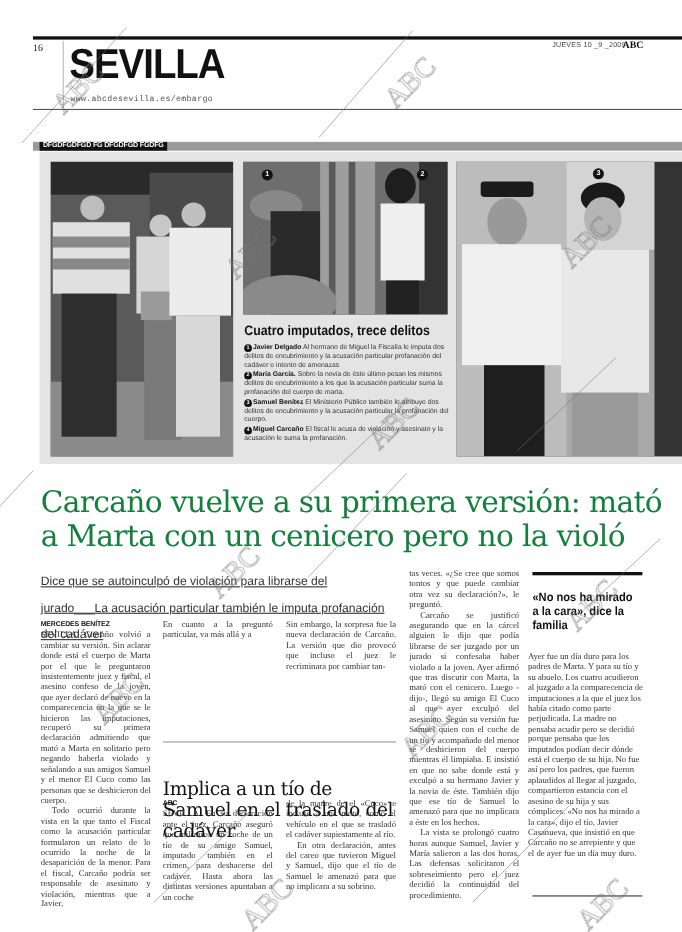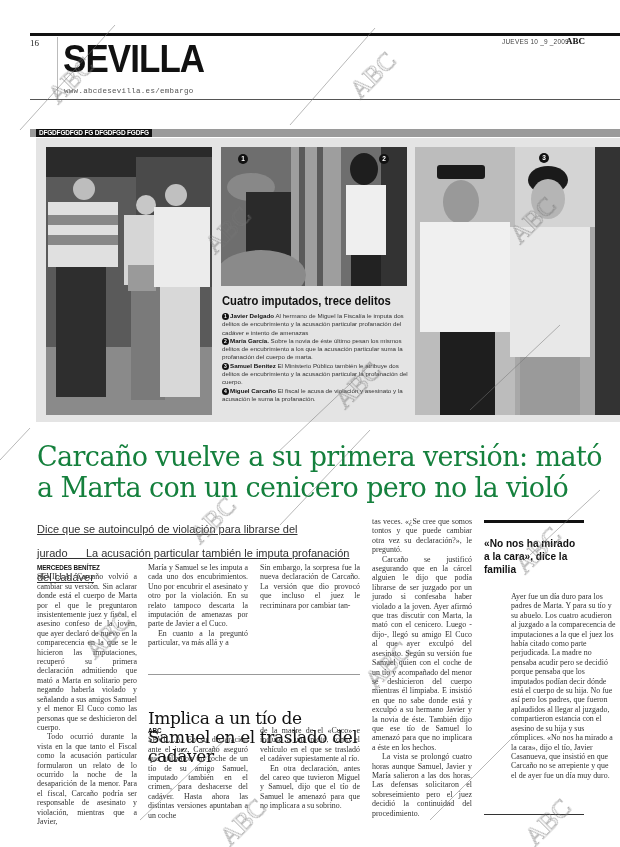--- a/index.html
+++ b/index.html
@@ -44,21 +44,21 @@
   
   .col { font-family: "Liberation Serif", serif; font-size: 7.9px; line-height: 9.4px; color: #333; text-align: justify; hyphens: manual; }
   .col p { text-indent: 0; }
   .col p + p { text-indent: 10px; }
   .byline { font-family: "Liberation Sans", sans-serif; font-weight: bold; font-size: 6.3px; color: #111; text-transform: uppercase; letter-spacing: -0.1px; }
 
   .c1 { left: 37px; top: 563px; width: 100px; }
   .c2 { left: 148px; top: 563px; width: 100px; }
   .c3 { left: 260px; top: 563px; width: 100px; }
   .c4 { left: 372px; top: 517px; width: 100px; }
-  .c-side { left: 511px; top: 592px; width: 105px; font-family: "Liberation Serif", serif; font-size: 7.9px; line-height: 9.4px; color: #333; text-align: left; }
+  .c-side { left: 480px; top: 592px; width: 105px; font-family: "Liberation Serif", serif; font-size: 7.9px; line-height: 9.4px; color: #333; text-align: left; }
 
   .sub-rule { left: 148px; top: 674px; width: 212px; height: 1px; background: #999; }
   .sub-headline { left: 148px; top: 709px; width: 215px; font-family: "DejaVu Serif", serif; font-size: 17px; line-height: 19px; color: #111; letter-spacing: -0.4px; }
   .c5 { left: 148px; top: 726px; width: 100px; }
   .c6 { left: 260px; top: 726px; width: 100px; }
 
   .side-top-rule { left: 484px; top: 520px; width: 100px; height: 3px; background: #111; }
   .side-title { left: 484px; top: 537px; width: 105px; font-family: "Liberation Sans", sans-serif; font-weight: bold; font-size: 11px; line-height: 13px; color: #111; transform: scaleX(0.92); transform-origin: left; }
   .side-bottom-rule { left: 484px; top: 814px; width: 100px; height: 1px; background: #333; }
 
@@ -154,21 +154,20 @@
 
 <h1 class="abs headline" style="font-weight:normal;">Carcaño vuelve a su primera versión: mató a Marta con un cenicero pero no la violó</h1>
 <div class="abs deck">Dice que se autoinculpó de violación para librarse del jurado___La acusación particular también le imputa profanación del cadáver</div>
 
 <div class="abs col c1">
   <div class="byline">MERCEDES BENÍTEZ</div>
   <p>SEVILLA. Carcaño volvió a cambiar su versión. Sin aclarar donde está el cuerpo de Marta por el que le preguntaron insistentemente juez y fiscal, el asesino confeso de la joven, que ayer declaró de nuevo en la comparecencia en la que se le hicieron las imputaciones, recuperó su primera declaración admitiendo que mató a Marta en solitario pero negando haberla violado y señalando a sus amigos Samuel y el menor El Cuco como las personas que se deshicieron del cuerpo.</p>
   <p>Todo ocurrió durante la vista en la que tanto el Fiscal como la acusación particular formularon un relato de lo ocurrido la noche de la desaparición de la menor. Para el fiscal, Carcaño podría ser responsable de asesinato y violación, mientras que a Javier,</p>
 </div>
 <div class="abs col c2">
-  <p>María y Samuel se les imputa a cada uno dos encubrimientos. Uno por encubrir el asesinato y otro por la violación. En su relato tampoco descarta la imputación de amenazas por parte de Javier a el Cuco.</p>
   <p>En cuanto a la preguntó particular, va más allá y a</p>
 </div>
 <div class="abs col c3">
   <p>Sin embargo, la sorpresa fue la nueva declaración de Carcaño. La versión que dio provocó que incluso el juez le recriminara por cambiar tan-</p>
 </div>
 <div class="abs col c4">
   <p>tas veces. «¿Se cree que somos tontos y que puede cambiar otra vez su declaración?», le preguntó.</p>
   <p>Carcaño se justificó asegurando que en la cárcel alguien le dijo que podía librarse de ser juzgado por un jurado si confesaba haber violado a la joven. Ayer afirmó que tras discutir con Marta, la mató con el cenicero. Luego -dijo-, llegó su amigo El Cuco al que ayer exculpó del asesinato. Según su versión fue Samuel quien con el coche de un tío y acompañado del menor se deshicieron del cuerpo mientras él limpiaba. E insistió en que no sabe donde está y exculpó a su hermano Javier y la novia de éste. También dijo que ese tío de Samuel lo amenazó para que no implicara a éste en los hechos.</p>
   <p>La vista se prolongó cuatro horas aunque Samuel, Javier y María salieron a las dos horas. Las defensas solicitaron el sobreseimiento pero el juez decidió la continuidad del procedimiento.</p>
 </div>

